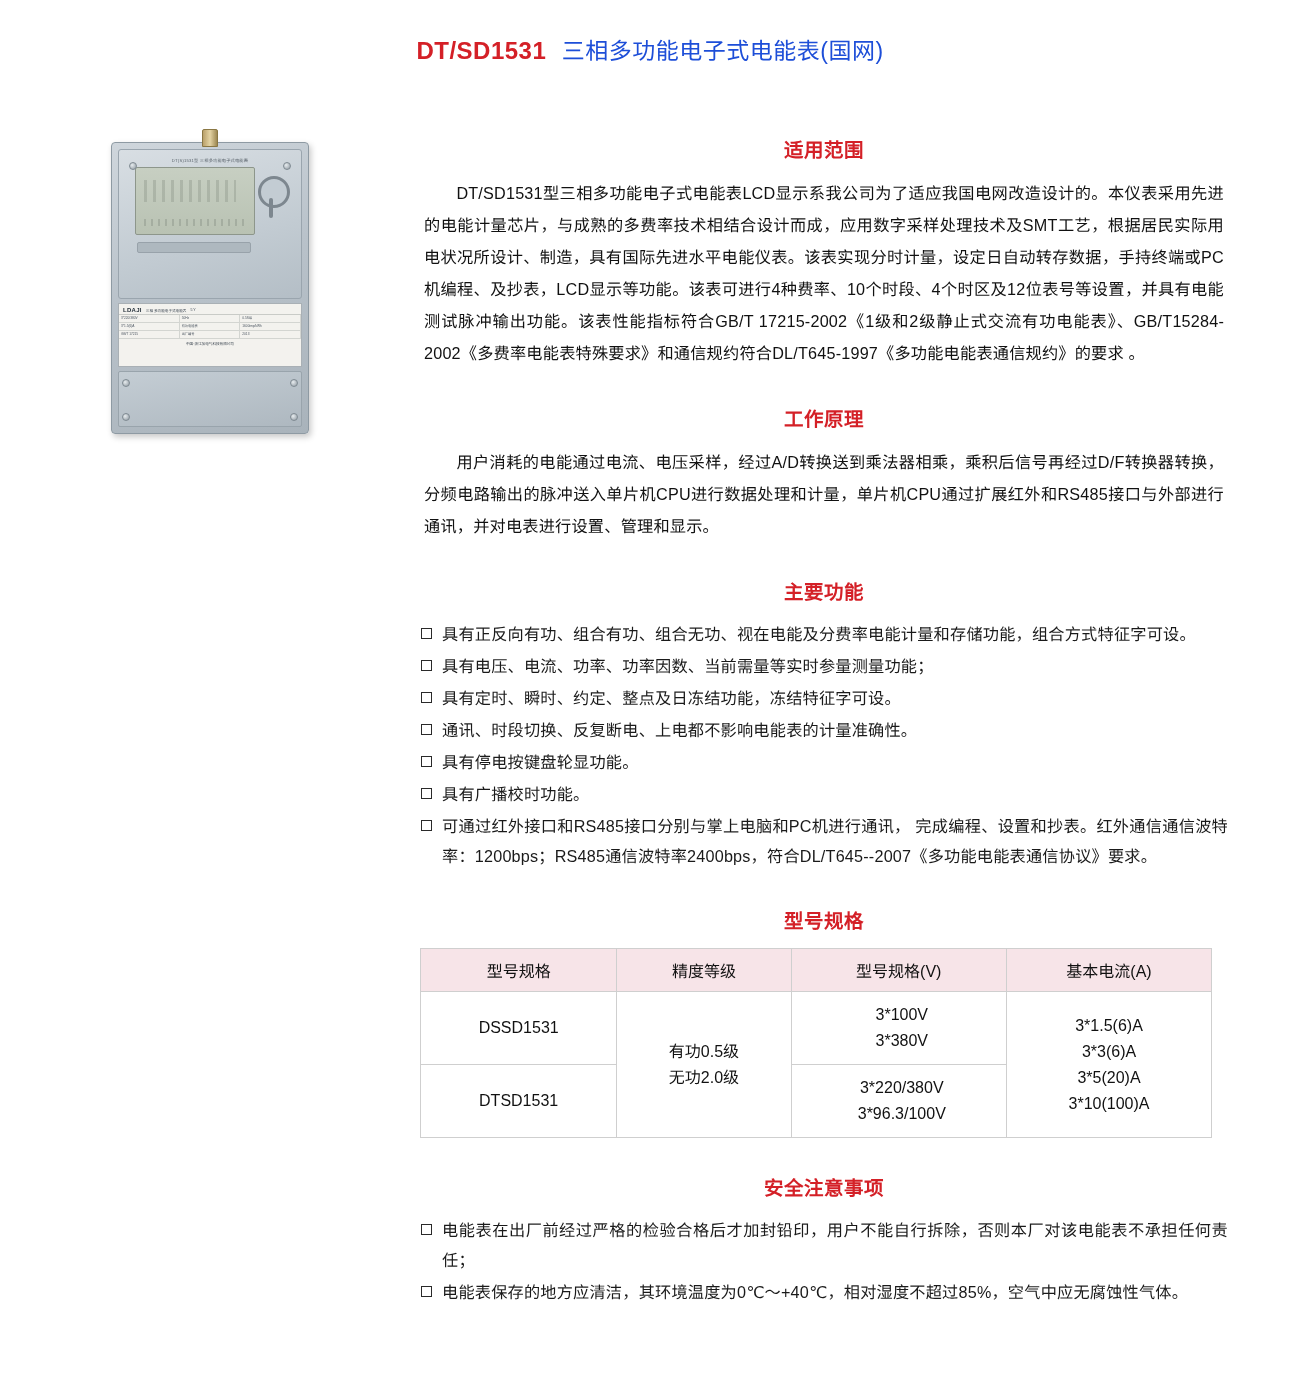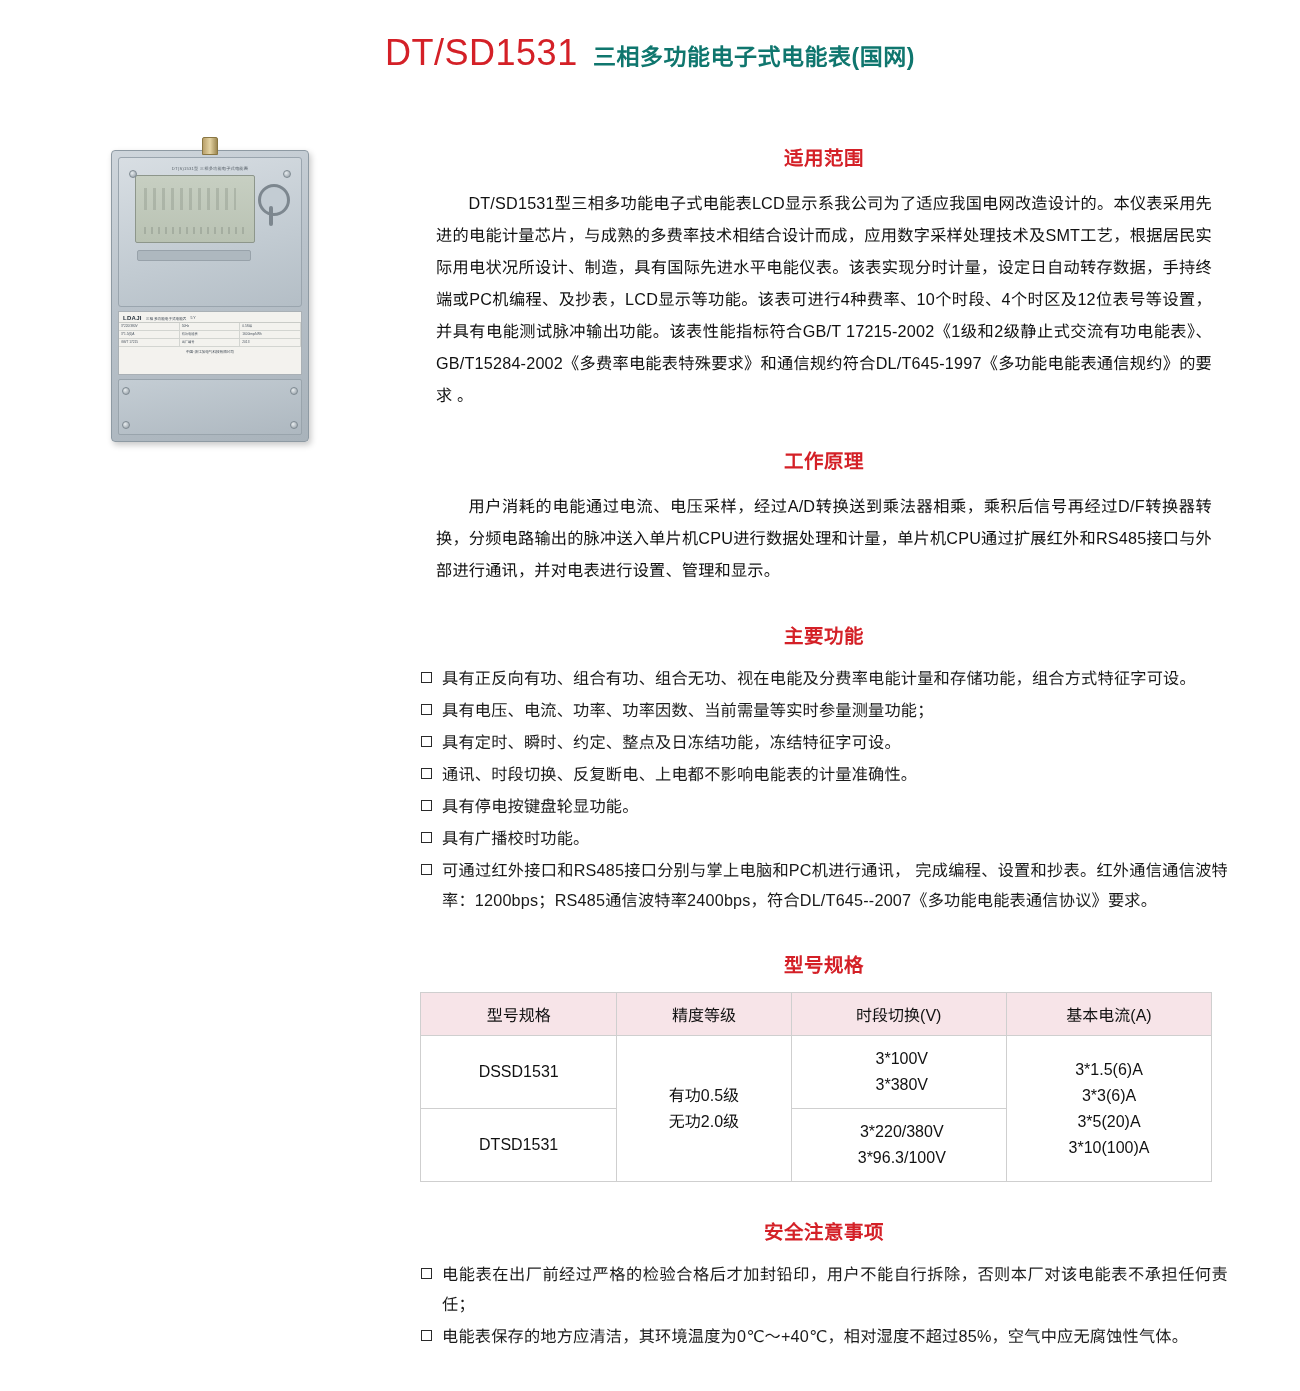--- a/index.html
+++ b/index.html
@@ -22,26 +22,26 @@
 
   
   .doc-title {
     text-align: center;
     padding: 32px 0 10px 0;
     font-size: 25px;
     letter-spacing: 0.5px;
   }
   .doc-title .model {
     color: #d42027;
+    font-weight: bold;
+    font-size: 24px;
+  }
+  .doc-title .name {
+    color: #1d4ed8;
     font-weight: normal;
-    font-size: 36px;
-  }
-  .doc-title .name {
-    color: #0f766e;
-    font-weight: bold;
     font-size: 23px;
     margin-left: 8px;
   }
 
   
   .body-wrap {
     display: flex;
     align-items: flex-start;
   }
   .left-col {
@@ -235,21 +235,21 @@
     color: #d42027;
     font-size: 19.5px;
     font-weight: bold;
     margin: 0 0 14px 0;
     letter-spacing: .5px;
     text-align: center;
   }
   .sec-block { margin-bottom: 34px; }
 
   p.para {
-    margin: 16px;
+    margin: 4px;
     font-size: 16.2px;
     line-height: 32px;
     text-indent: 2em;
     text-align: justify;
     color: #111;
     letter-spacing: .2px;
   }
 
   ul.features {
     list-style: none;
@@ -387,21 +387,21 @@
         </ul>
       </div>
 
       <div class="sec-block">
         <h2 class="sec">型号规格</h2>
         <table class="spec">
           <thead>
             <tr>
               <th>型号规格</th>
               <th>精度等级</th>
-              <th>时段切换(V)</th>
+              <th>型号规格(V)</th>
               <th>基本电流(A)</th>
             </tr>
           </thead>
           <tbody>
             <tr>
               <td class="model-cell">DSSD1531</td>
               <td class="acc-cell" rowspan="2">
                 <div>有功0.5级</div>
                 <div>无功2.0级</div>
               </td>

